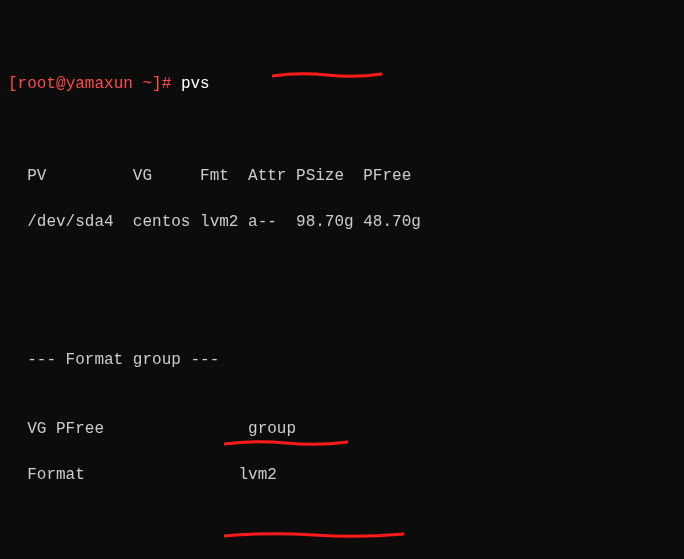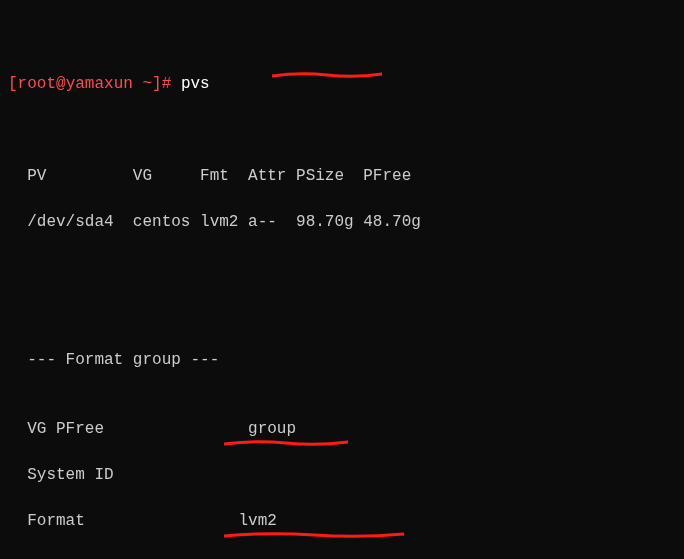--- a/index.html
+++ b/index.html
@@ -48,21 +48,20 @@
 
 <div class="line out">  PV         VG     Fmt  Attr PSize  PFree </div>
 <div class="line out">  /dev/sda4  centos lvm2 a--  98.70g 48.70g</div>
 
 
 
 
 <div class="line out">  --- Format group ---</div>
 
 <div class="line out"><span>  VG PFree               </span><span>group</span></div>
-<div class="line out"><span>  System ID             </span><span></span></div>
 <div class="line out"><span>  Format                </span><span>lvm2</span></div>
 
 
 
 
 
 
 
 
 

